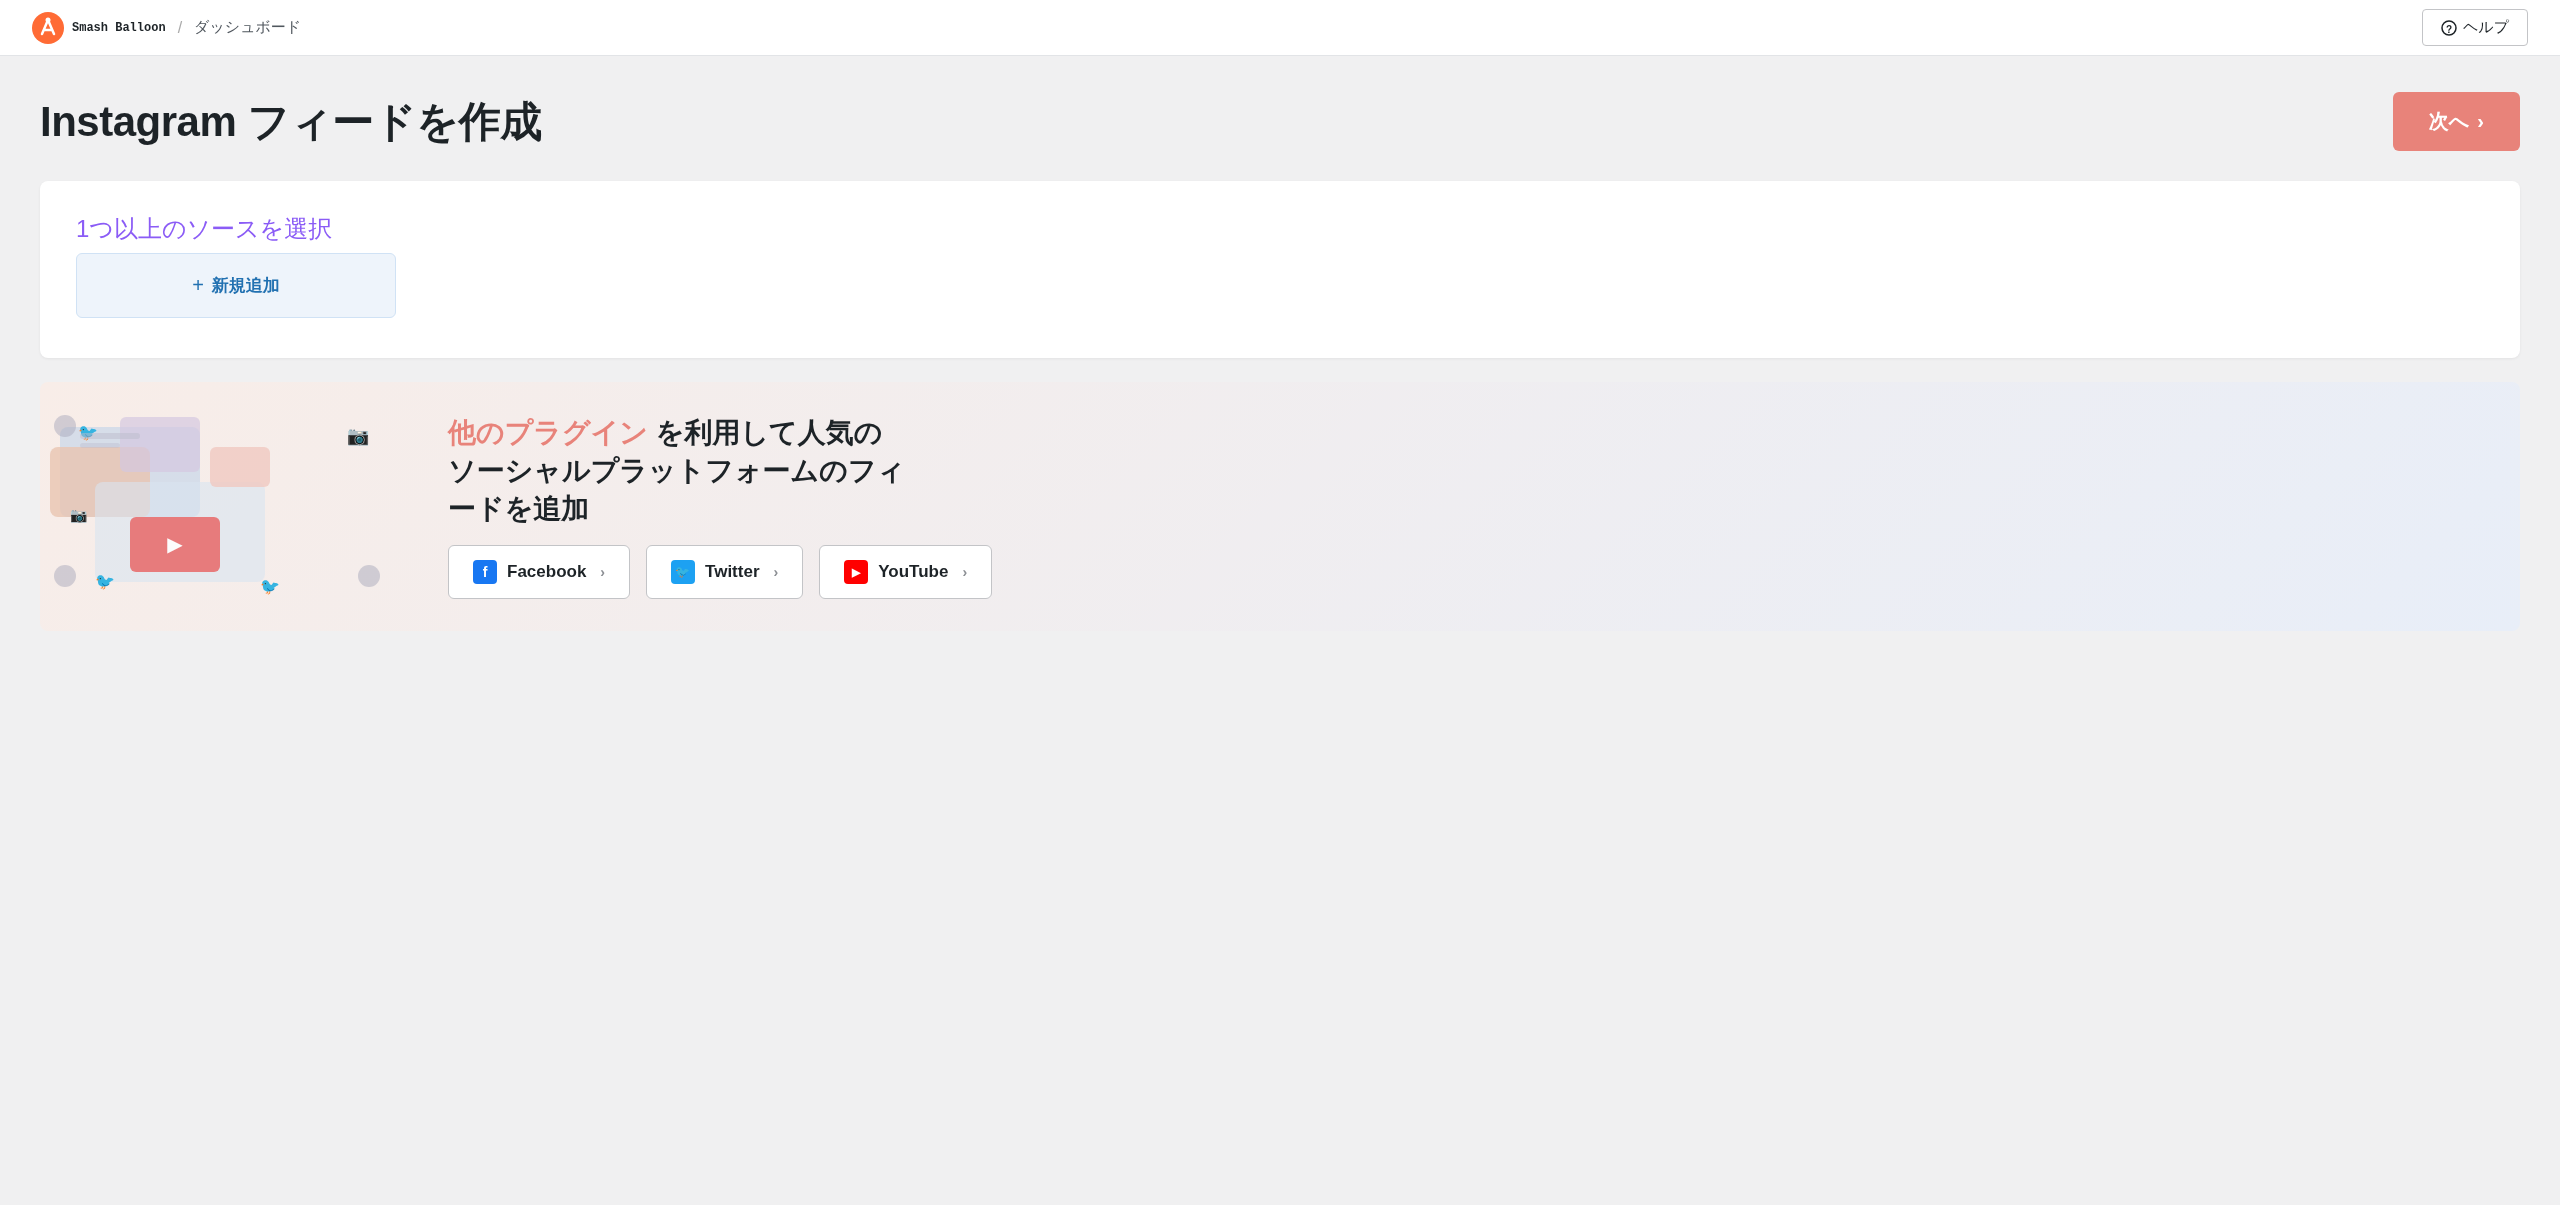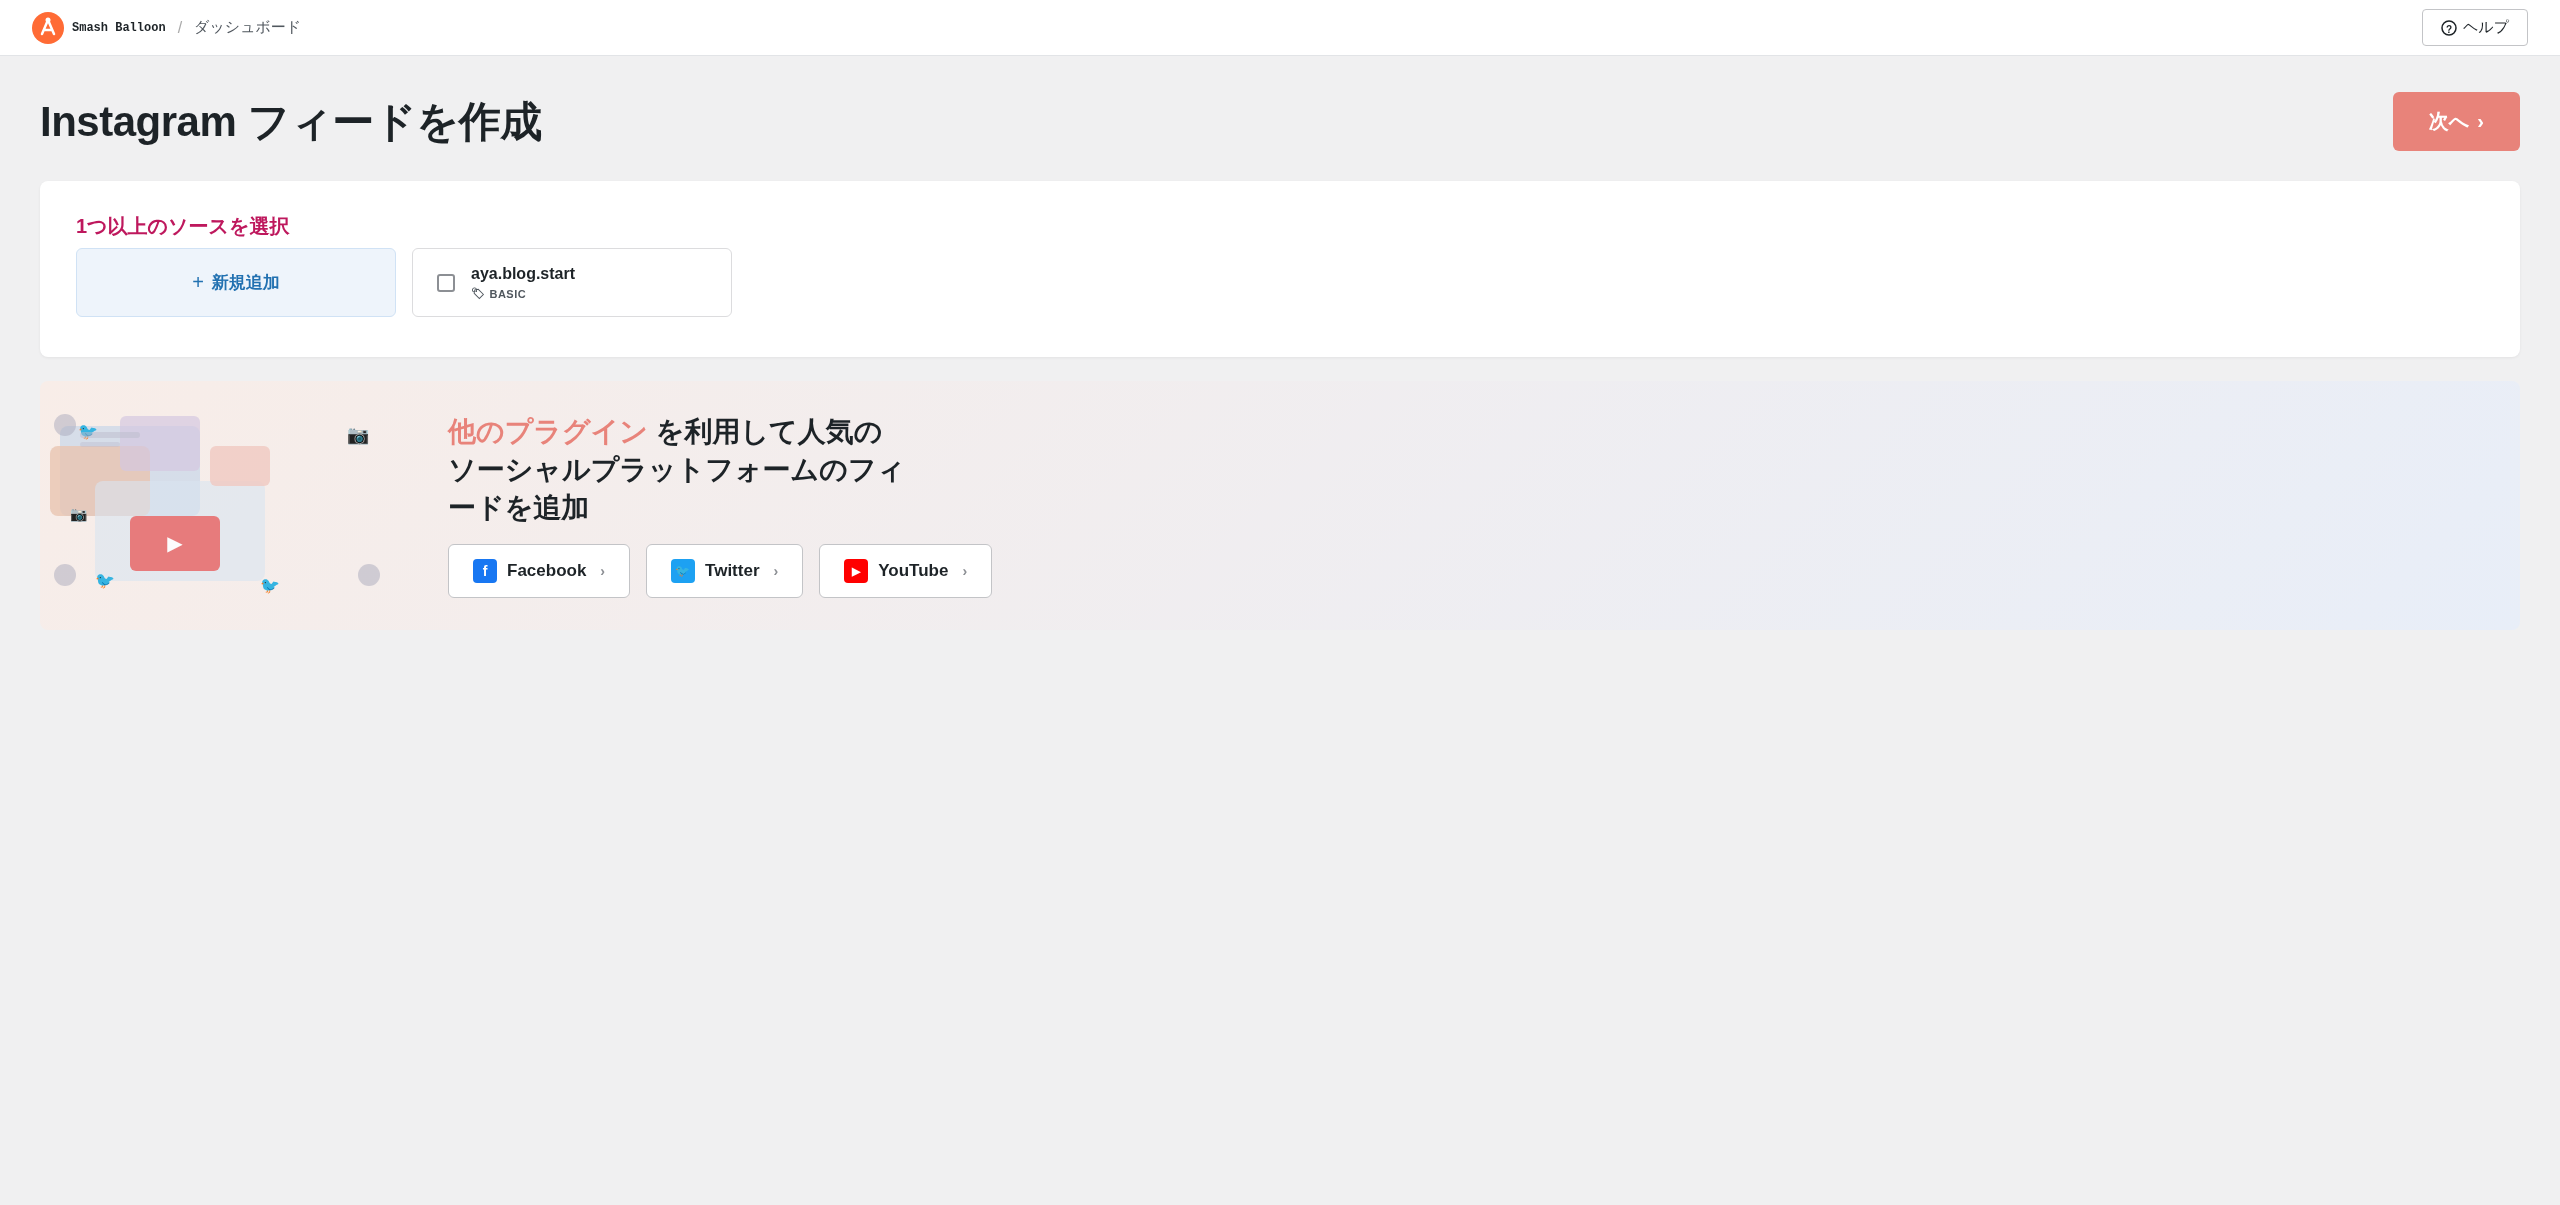--- a/index.html
+++ b/index.html
@@ -111,23 +111,23 @@
     
     .card-section {
       background: #fff;
       margin: 0 40px;
       border-radius: 8px;
       padding: 32px 36px 40px 36px;
       box-shadow: 0 1px 3px rgba(0,0,0,0.06);
     }
 
     .section-title {
-      font-size: 20px;
-      font-weight: 700;
-      color: #be185d;
+      font-size: 24px;
+      font-weight: 400;
+      color: #8b5cf6;
       margin-bottom: 8px;
     }
 
     .section-desc {
       font-size: 15px;
       color: #50575e;
       margin-bottom: 24px;
     }
 
     
@@ -341,30 +341,20 @@
   <div class="card-section">
     <div class="section-title">1つ以上のソースを選択</div>
 
     <div class="sources-row">
 
       <button class="add-new-btn">
         <span class="plus">+</span>
         <span>新規追加</span>
       </button>
 
-      <div class="source-item">
-        <div class="source-checkbox"></div>
-        <div class="source-info">
-          <span class="source-name">aya.blog.start</span>
-          <span class="source-badge">
-            <span class="badge-flag">🏷</span>
-            <span>BASIC</span>
-          </span>
-        </div>
-      </div>
     </div>
   </div>
 
   <div class="promo-banner">
 
     <div class="promo-illustration">
       <div class="illus-container">
 
         <div style="position:absolute; left:20px; top:30px; width:140px; height:90px; background:#c8d6e8; border-radius:8px; opacity:0.7;"></div>
         <div style="position:absolute; left:10px; top:50px; width:100px; height:70px; background:#e8c4b0; border-radius:8px; opacity:0.8;"></div>

